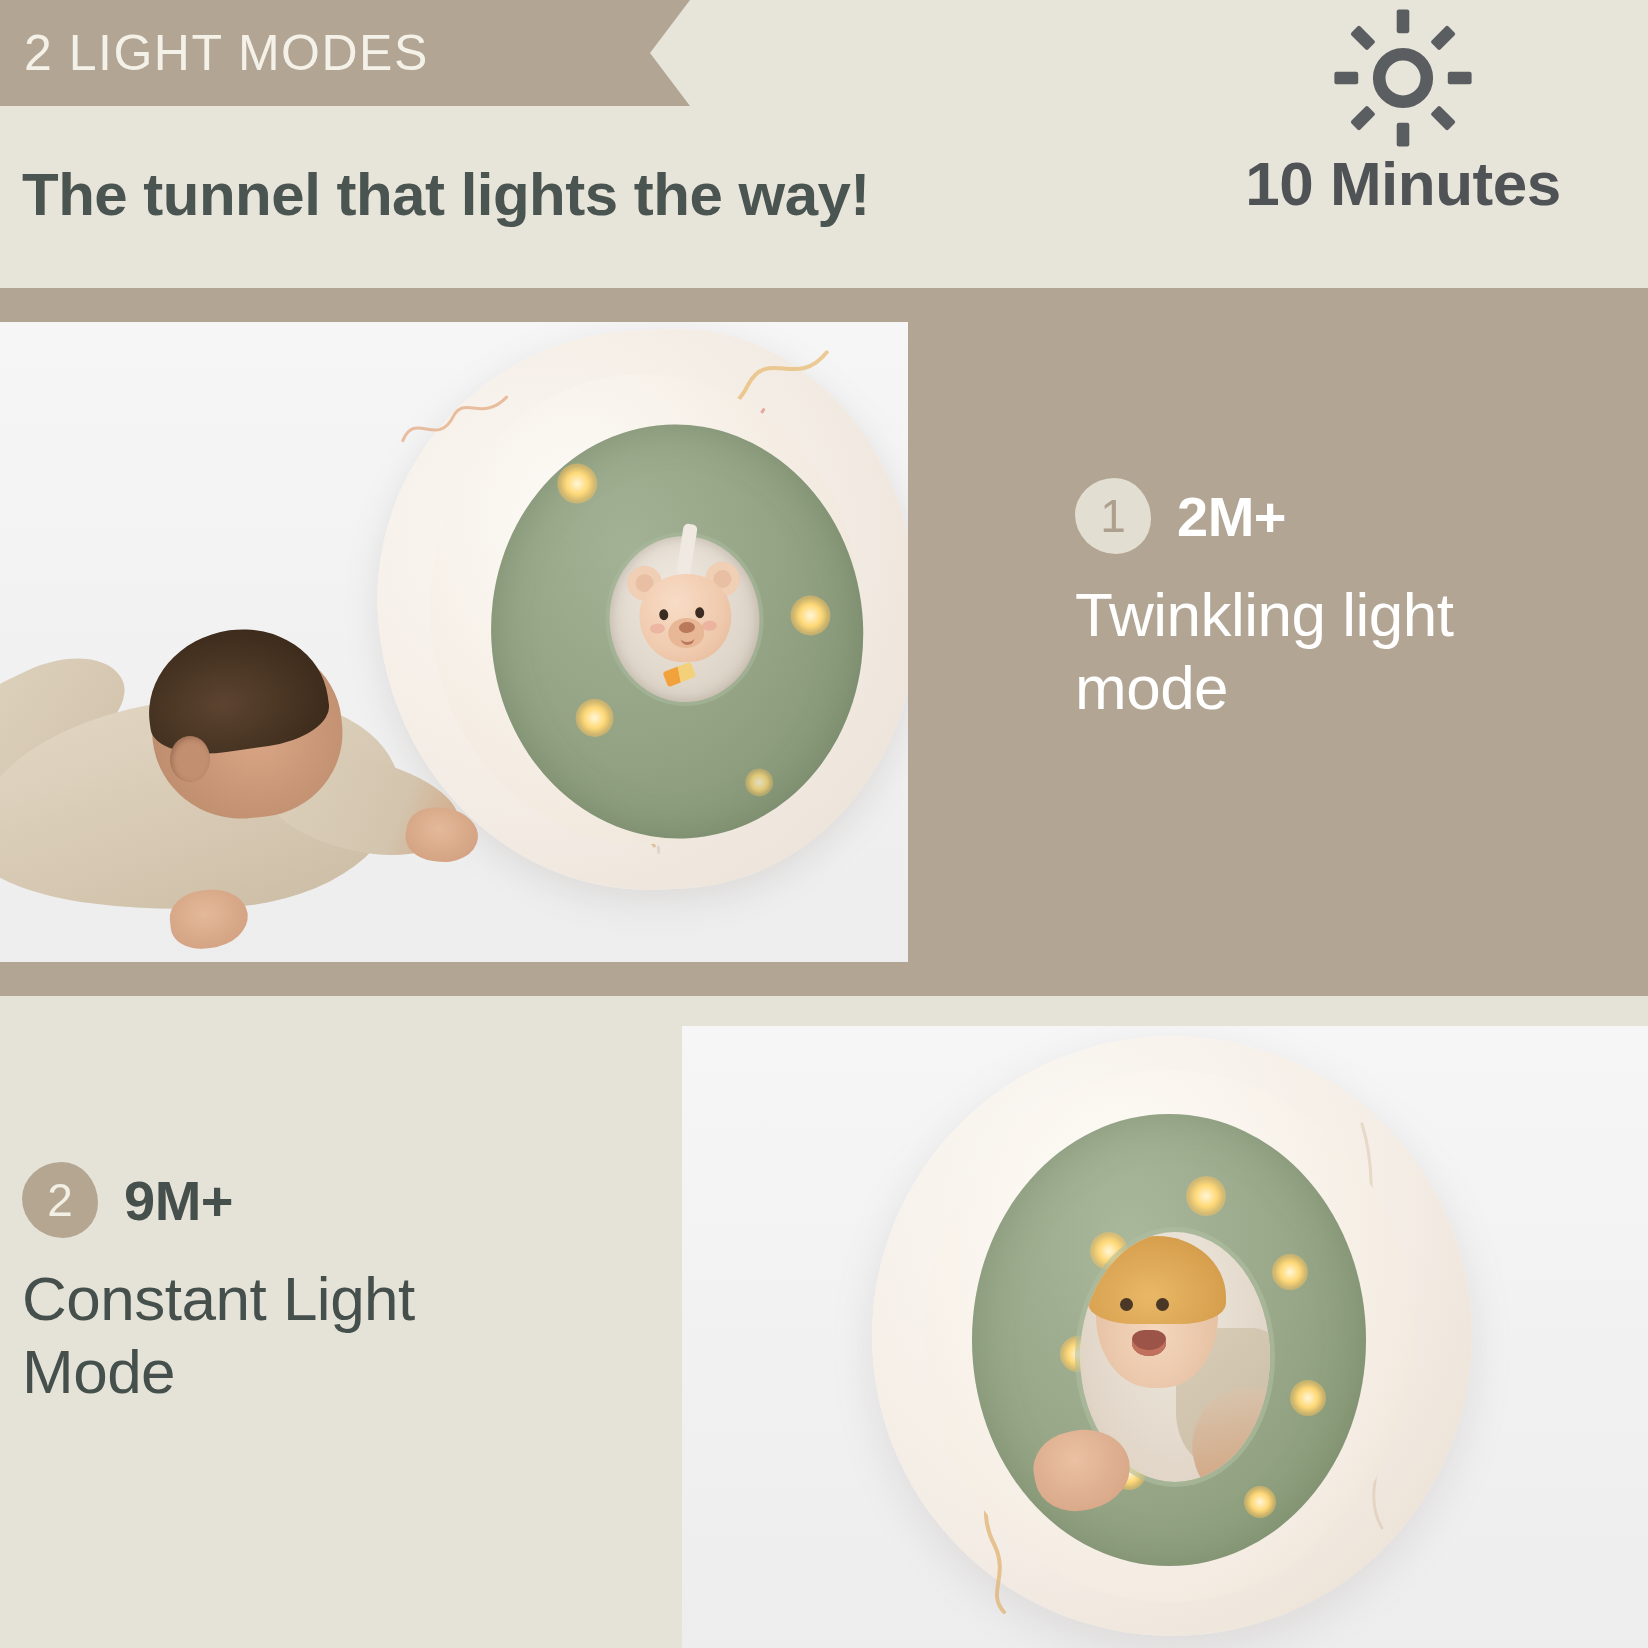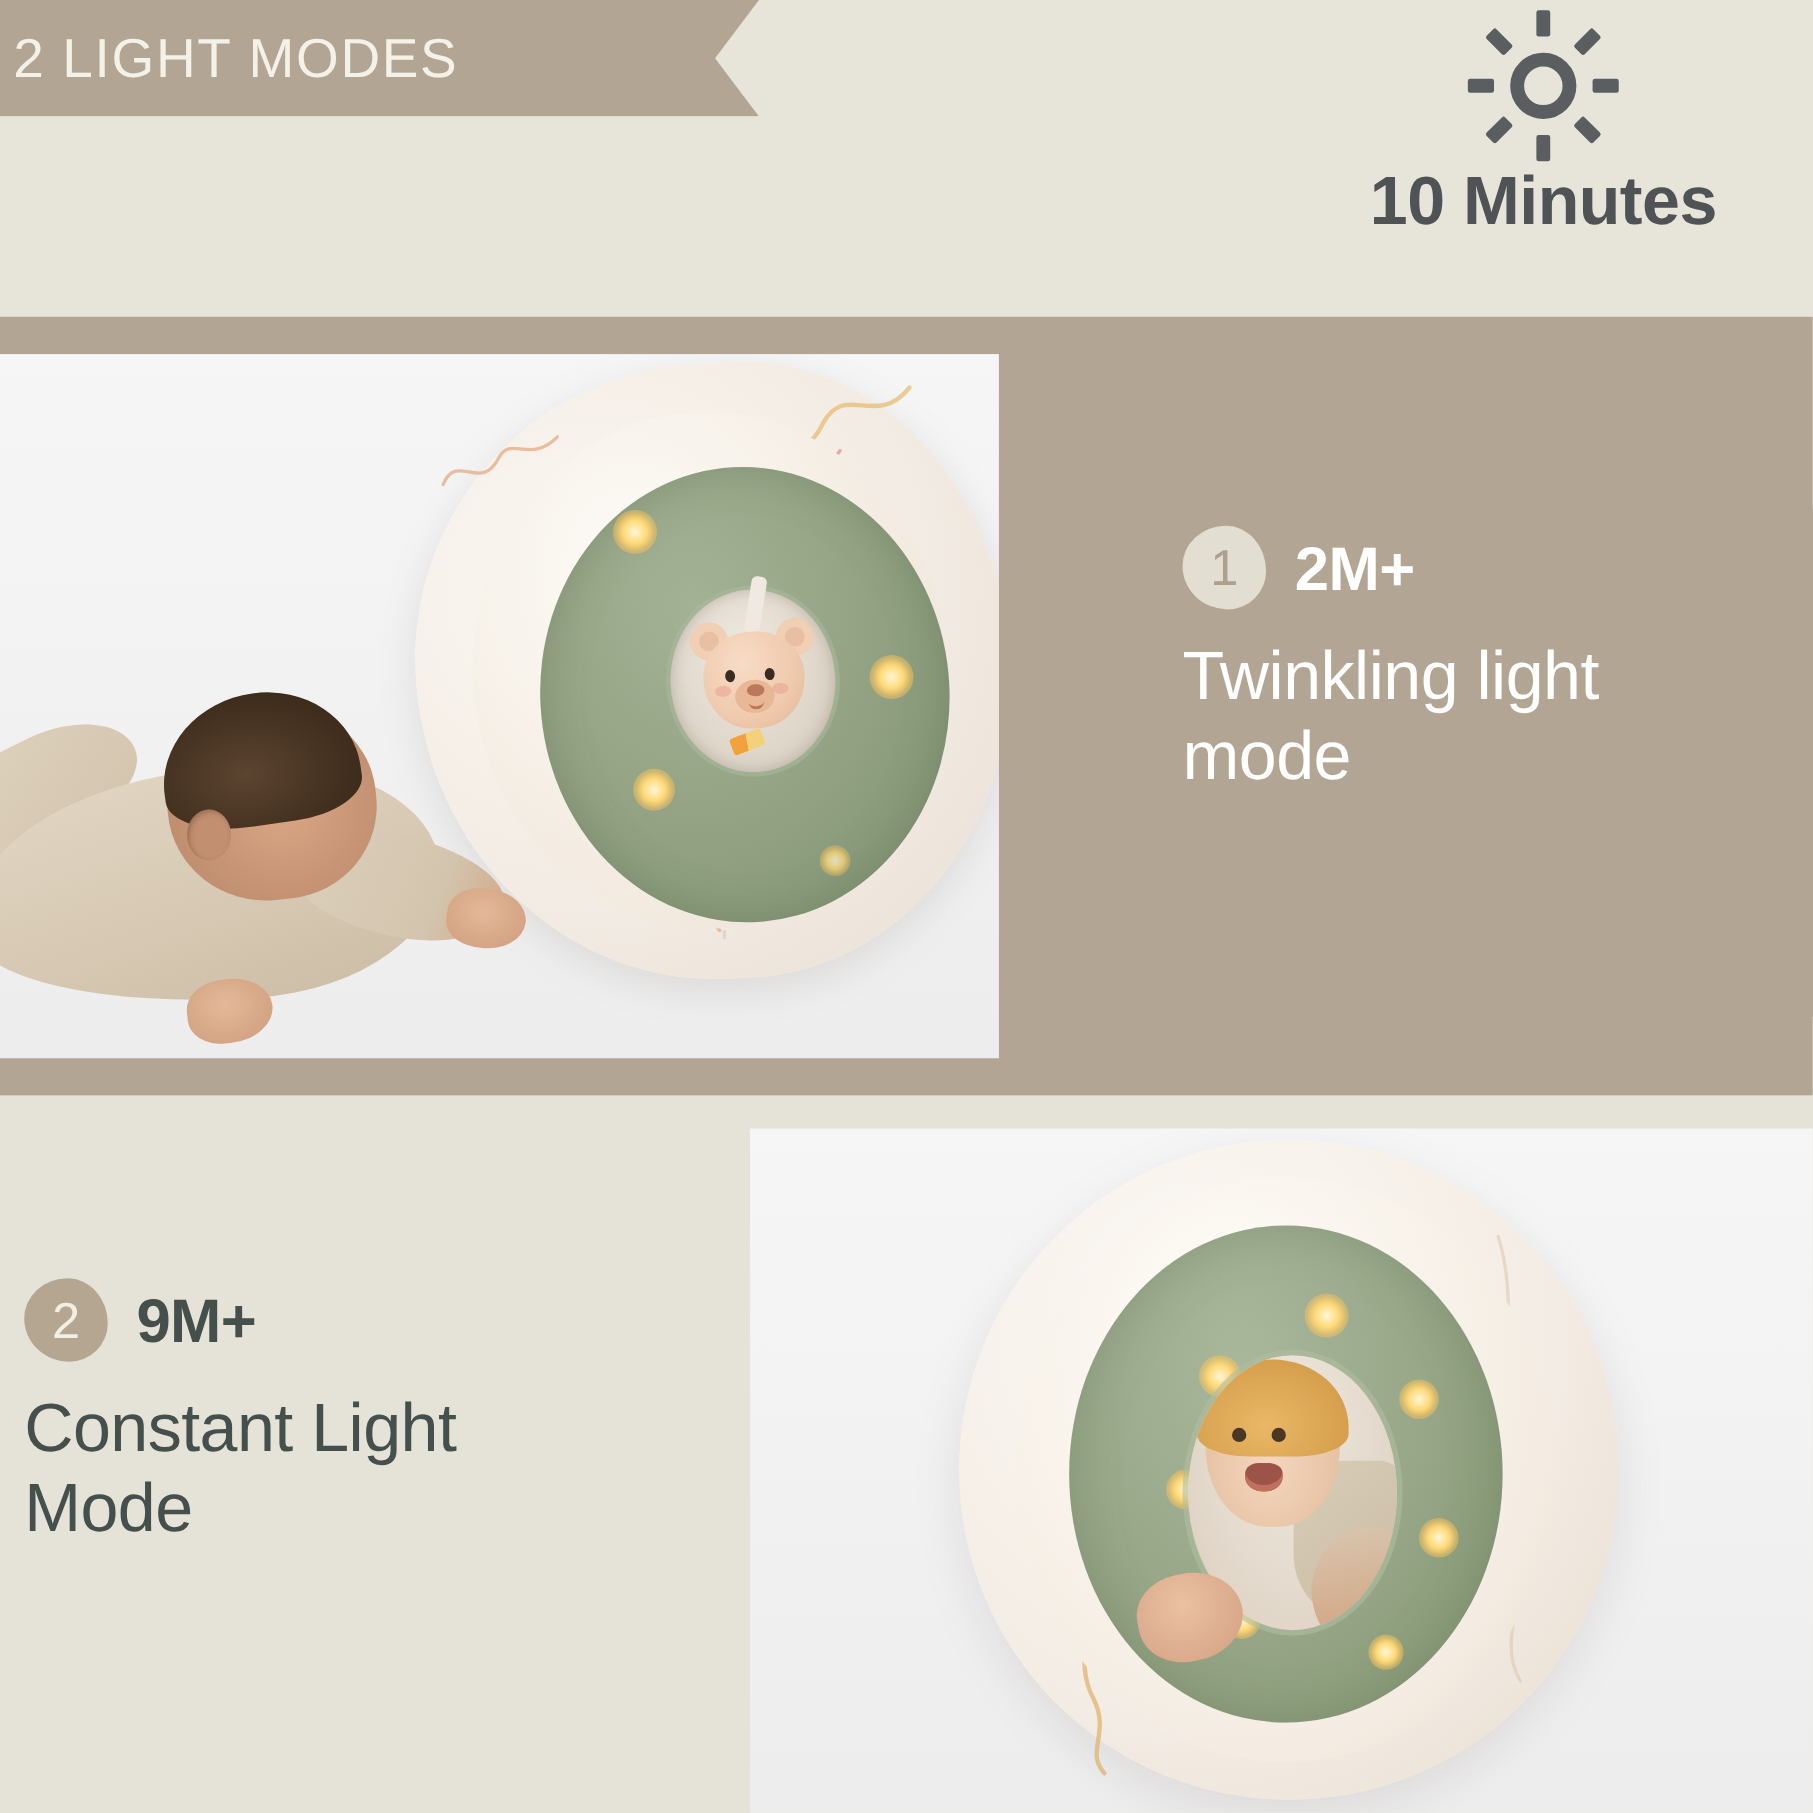--- a/index.html
+++ b/index.html
@@ -19,21 +19,21 @@
   }
   .ribbon{
     position:absolute;left:0;top:0;width:690px;height:106px;
     background:#B2A593;
     -webkit-clip-path:polygon(0 0, 690px 0, 650px 53px, 690px 106px, 0 106px);
     clip-path:polygon(0 0, 690px 0, 650px 53px, 690px 106px, 0 106px);
     display:flex;align-items:center;
   }
   .ribbon-text{
     color:#F4F1E8;font-size:50px;letter-spacing:1.5px;
-    font-weight:400;padding-left:12px;white-space:nowrap;
+    font-weight:400;padding-left:24px;white-space:nowrap;
     font-family:"Liberation Sans", sans-serif;
   }
   .headline{
     position:absolute;left:22px;top:160px;
     font-size:60px;font-weight:700;color:#4A5450;
     letter-spacing:-0.5px;white-space:nowrap;
   }
   .sun-block{
     position:absolute;right:30px;top:8px;width:430px;
     display:flex;flex-direction:column;align-items:center;
@@ -270,20 +270,21 @@
 <body>
 
 <div class="stage">
 
   <div class="header-band">
 
     <div class="ribbon">
       <span class="ribbon-text">2 LIGHT MODES</span>
     </div>
 
+    <div class="headline">The tunnel that lights the way!</div>
 
     <div class="sun-block">
       <span>
         <svg class="sun-icon" viewBox="0 0 100 100" aria-hidden="true">
           <g fill="#5A5E61">
             <circle cx="50" cy="50" r="17" fill="none" stroke="#5A5E61" stroke-width="9"></circle>
             <rect x="45.5" y="1" width="9" height="17" rx="1.5"></rect>
             <rect x="45.5" y="82" width="9" height="17" rx="1.5"></rect>
             <rect x="1" y="45.5" width="17" height="9" rx="1.5"></rect>
             <rect x="82" y="45.5" width="17" height="9" rx="1.5"></rect>

